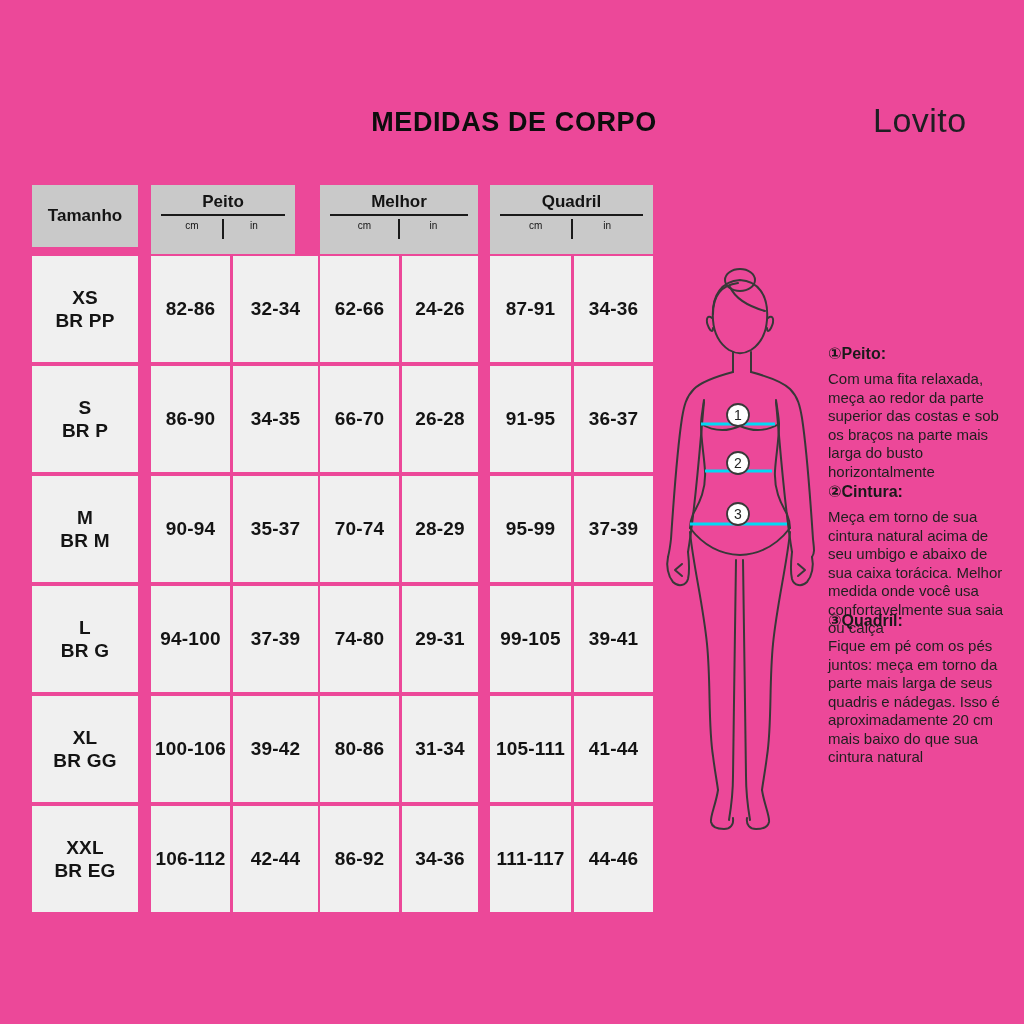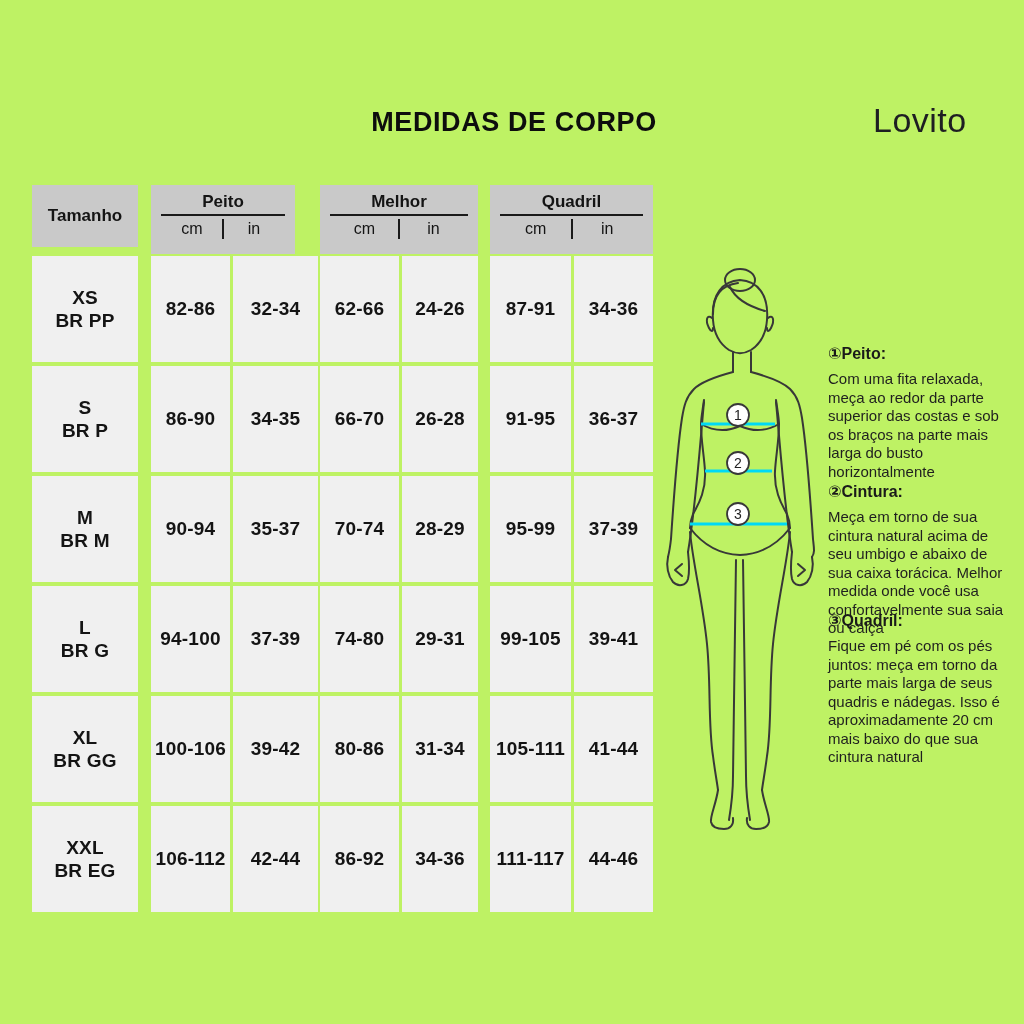--- a/index.html
+++ b/index.html
@@ -1,37 +1,37 @@
 <!DOCTYPE html>
 <html style="--accent: #00d9f5;"><head>
 <meta charset="utf-8">
 <style>
   html,body{margin:0;padding:0;}
   body{width:1024px;height:1024px;background:#ffffff;
        font-family:"Liberation Sans","DejaVu Sans",sans-serif;color:#141414;}
-  .canvas{position:relative;width:1024px;height:1024px;background:#bef264;overflow:hidden;}
+  .canvas{position:relative;width:1024px;height:1024px;background:#ec4899;overflow:hidden;}
 
   
   .title{position:absolute;top:107px;left:514px;transform:translateX(-50%);
          font-size:27px;font-weight:800;letter-spacing:.6px;white-space:nowrap;color:#0d0d0d;}
   .brand{position:absolute;top:101px;left:873px;font-size:34px;font-weight:400;
          letter-spacing:.5px;color:#1e1e22;}
 
   
   .hdr{position:absolute;top:185px;height:62px;background:#c9c9c9;}
   .corner{left:32px;width:106px;display:flex;align-items:center;justify-content:center;
           font-weight:700;font-size:17px;}
   .group{display:flex;flex-direction:column;align-items:center;justify-content:flex-start;
          padding-top:7px;}
   .g-peito{left:151px;width:144px;}
   .g-cintura{left:320px;width:158px;}
   .g-quadril{left:490px;width:163px;}
   .group-label{font-weight:700;font-size:17px;line-height:19px;}
   .group-sub{display:flex;width:calc(100% - 20px);border-top:2px solid #1a1a1a;margin-top:3px;}
-  .sub-cell{flex:1;text-align:center;font-size:16px;padding-top:4px;position:relative;}
+  .sub-cell{flex:1;text-align:center;font-size:10px;padding-top:4px;position:relative;}
   .sub-cell + .sub-cell::before{content:"";position:absolute;left:-1px;top:3px;height:20px;
          width:2px;background:#1a1a1a;}
 
   
   .cell{position:absolute;background:#f0f0f0;display:flex;align-items:center;
         justify-content:center;font-weight:700;font-size:19px;letter-spacing:.2px;}
   .size-cell{flex-direction:column;line-height:23px;}
   
   .cx0{left:32px;width:106px;}
   .cx1{left:151px;width:79px;}

